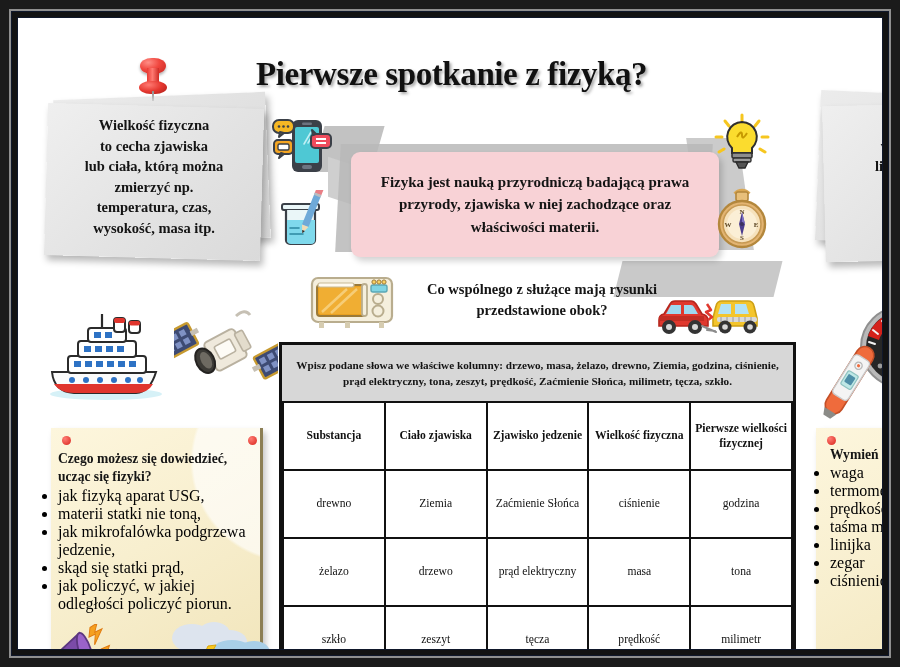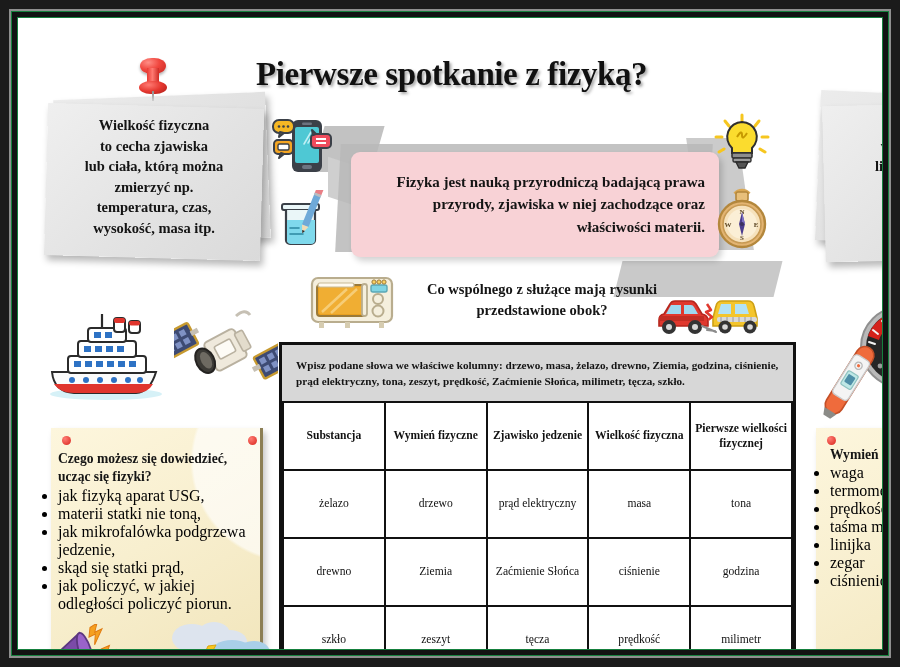--- a/index.html
+++ b/index.html
@@ -9,21 +9,21 @@
     height: 667px;
     overflow: hidden;
     background: #ffffff;
     font-family: "Liberation Serif", serif;
   }
 
   #page {
     position: relative;
     width: 900px;
     height: 667px;
-    background: #15803d;
+    background: #0f172a;
     overflow: hidden;
   }
 
   
   .frame-outer {
     position: absolute;
     left: 0; top: 0; right: 0; bottom: 0;
     border: 9px solid #1b1b1b;
     pointer-events: none;
     z-index: 60;
@@ -163,21 +163,21 @@
     box-shadow: 3px 4px 6px rgba(0,0,0,.18);
     z-index: 14;
     display: flex;
     align-items: center;
     justify-content: center;
   }
   #pink-text {
     font-size: 15px;
     font-weight: bold;
     color: #141414;
-    text-align: right;
+    text-align: center;
     line-height: 1.5;
     padding: 0 14px;
   }
 
   
   #question-shadow {
     position: absolute;
     left: 600px; top: 243px;
     width: 160px; height: 36px;
     background: #c9c9c9;
@@ -202,20 +202,21 @@
     left: 261px; top: 324px;
     width: 517px;
     background: #d7d7d7;
     border: 3px solid #111;
     z-index: 18;
   }
   #table-instruction {
     padding: 13px 14px 11px 14px;
     font-size: 11.2px;
     font-weight: bold;
+    text-align: center;
     line-height: 1.42;
     color: #141414;
     background: #d7d7d7;
   }
   table.grid {
     border-collapse: collapse;
     width: 100%;
     background: #fff;
     table-layout: fixed;
   }
@@ -323,40 +324,40 @@
 
     <div id="question-shadow"></div>
     <div id="question">Co wspólnego z służące mają rysunki przedstawione obok?</div>
 
     <div id="table-wrap">
       <div id="table-instruction">Wpisz podane słowa we właściwe kolumny: drzewo, masa, żelazo, drewno, Ziemia, godzina, ciśnienie, prąd elektryczny, tona, zeszyt, prędkość, Zaćmienie Słońca, milimetr, tęcza, szkło.</div>
       <table class="grid">
         <thead>
           <tr>
             <th>Substancja</th>
-            <th>Wymień fizyczne</th>
+            <th>Ciało zjawiska</th>
             <th>Zjawisko jedzenie</th>
             <th>Wielkość fizyczna</th>
             <th>Pierwsze wielkości fizycznej</th>
           </tr>
         </thead>
         <tbody>
           <tr>
+            <td>drewno</td>
+            <td>Ziemia</td>
+            <td>Zaćmienie Słońca</td>
+            <td>ciśnienie</td>
+            <td>godzina</td>
+          </tr>
+          <tr>
             <td>żelazo</td>
             <td>drzewo</td>
             <td>prąd elektryczny</td>
             <td>masa</td>
             <td>tona</td>
-          </tr>
-          <tr>
-            <td>drewno</td>
-            <td>Ziemia</td>
-            <td>Zaćmienie Słońca</td>
-            <td>ciśnienie</td>
-            <td>godzina</td>
           </tr>
           <tr>
             <td>szkło</td>
             <td>zeszyt</td>
             <td>tęcza</td>
             <td>prędkość</td>
             <td>milimetr</td>
           </tr>
         </tbody>
       </table>

